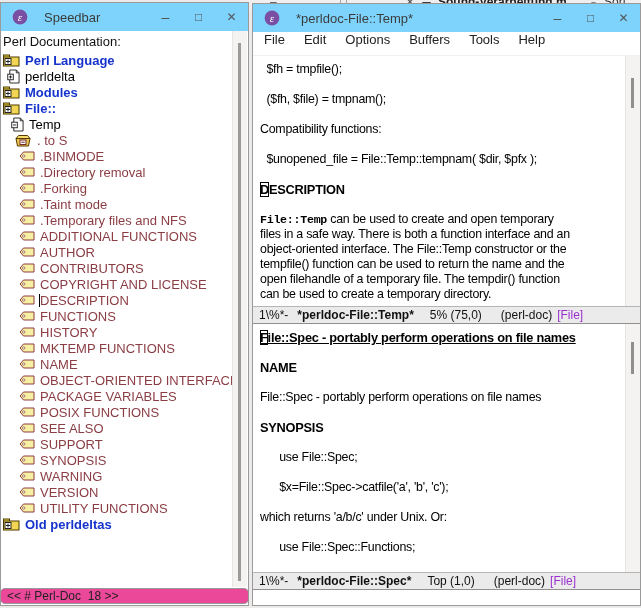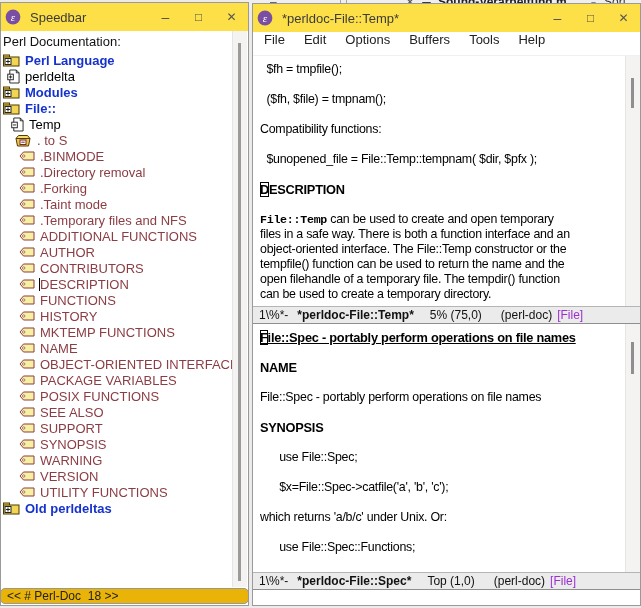--- a/index.html
+++ b/index.html
@@ -11,42 +11,42 @@
           overflow:hidden;font-size:12px;color:#555}
   .sliver span{position:absolute;top:-6px;line-height:16px;white-space:pre}
   .sliver .fdash{left:30px}.sliver .fbox{left:100px}.sliver .fx{left:165px}
   .sliver .ficon{left:182px;top:2px;width:9px;height:9px;background:#3a3a3a;border-radius:1px}
   .sliver .ftitle{left:198px;color:#222;font-weight:bold}
   .sliver .fglobe{left:348px;top:2px;width:9px;height:9px;border:1.5px solid #666;border-radius:50%}
   .sliver .fright{left:364px;color:#333}
 
   
   .window{position:absolute;background:#fff;border:1px solid #9a9a9a;box-sizing:border-box}
-  .titlebar{height:28px;display:flex;align-items:center;padding-left:4px;gap:9px;
-            font-size:13px;color:#3c3c3c;background:#fde047}
+  .titlebar{height:28px;display:flex;align-items:center;padding-left:11px;gap:16px;
+            font-size:13px;color:#3c3c3c;background:#7dd3fc}
   .emacs-ic{width:16px;height:16px;flex:0 0 auto}
   .ctrls{margin-left:auto;display:flex;height:100%}
   .ctrl{width:33px;text-align:center;color:#555;font-size:12px;line-height:28px}
   .ctrl.cmin{font-size:14px}
 
   
   #speedbar-window{left:0;top:2px;width:249px;height:604px}
   .sb-body{position:absolute;top:28px;left:0;right:0;bottom:18px;overflow:hidden;background:#fff}
   .sb-head{font-size:13px;color:#111;padding:3px 0 3px 2px}
   .sb-row{height:16px;display:flex;align-items:center;white-space:nowrap}
   .sb-row .lbl{margin-left:5px;font-size:13px}
   .i0{padding-left:1px}.i1{padding-left:6px}.i2{padding-left:10px}.i3{padding-left:13px}.i4{padding-left:18px}
   .lbl.folder{color:#1533cc;font-weight:bold}
   .lbl.file{color:#000}
   .lbl.tagt{color:#8b3d44}
   .icf{width:18px;height:13px}.icd{width:13px;height:15px}.icg{width:18px;height:13px}.ict{width:16px;height:10px}
   .caret{display:inline-block;width:1px;height:13px;background:#000;margin-left:4px;margin-right:-5px}
   .sb-scroll{position:absolute;top:28px;right:1px;bottom:18px;width:14px;background:#f4f3f2;border-left:1px solid #e6e5e3}
   .sb-scroll .thumb{position:absolute;left:5px;width:3px;top:12px;bottom:6px;background:#9a9a9a}
-  .sb-status{position:absolute;left:-1px;right:-1px;bottom:1px;height:14px;background:#eab308;
+  .sb-status{position:absolute;left:-1px;right:-1px;bottom:1px;height:14px;background:#ec4899;
              border:1px solid #979797;border-radius:5px;font-size:12px;color:#222;
              line-height:14px;padding-left:6px;white-space:pre}
 
   
   #main-window{left:252px;top:3px;width:389px;height:603px}
   .menubar{height:23px;display:flex;align-items:flex-start;gap:19px;padding-left:11px;
            font-size:13px;color:#222;border-bottom:1px solid #f0f0f0}
   .menubar span{cursor:default}
   .win{position:relative;background:#fff;overflow:hidden}
   #win1{height:250px}
@@ -216,20 +216,26 @@
     <div class="sb-row i4">
         <svg class="ict">
           <use href="#ic-tag"></use>
         </svg>
         <span class="lbl tagt">CONTRIBUTORS</span>
       </div>
     <div class="sb-row i4">
         <svg class="ict">
           <use href="#ic-tag"></use>
         </svg>
+        <span class="lbl tagt">COPYRIGHT AND LICENSE</span>
+      </div>
+    <div class="sb-row i4">
+        <svg class="ict">
+          <use href="#ic-tag"></use>
+        </svg>
         <span class="caret"></span>
         <span class="lbl tagt">DESCRIPTION</span>
       </div>
     <div class="sb-row i4">
         <svg class="ict">
           <use href="#ic-tag"></use>
         </svg>
         <span class="lbl tagt">FUNCTIONS</span>
       </div>
     <div class="sb-row i4">

